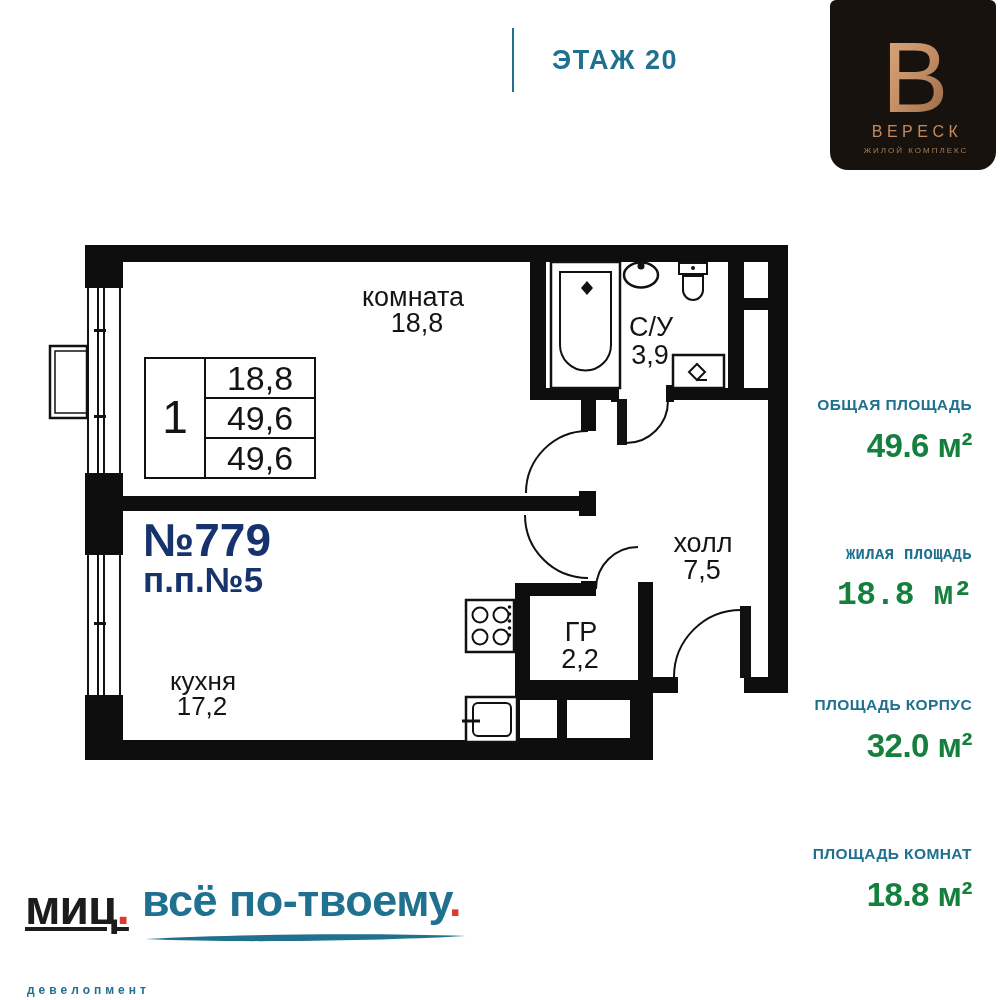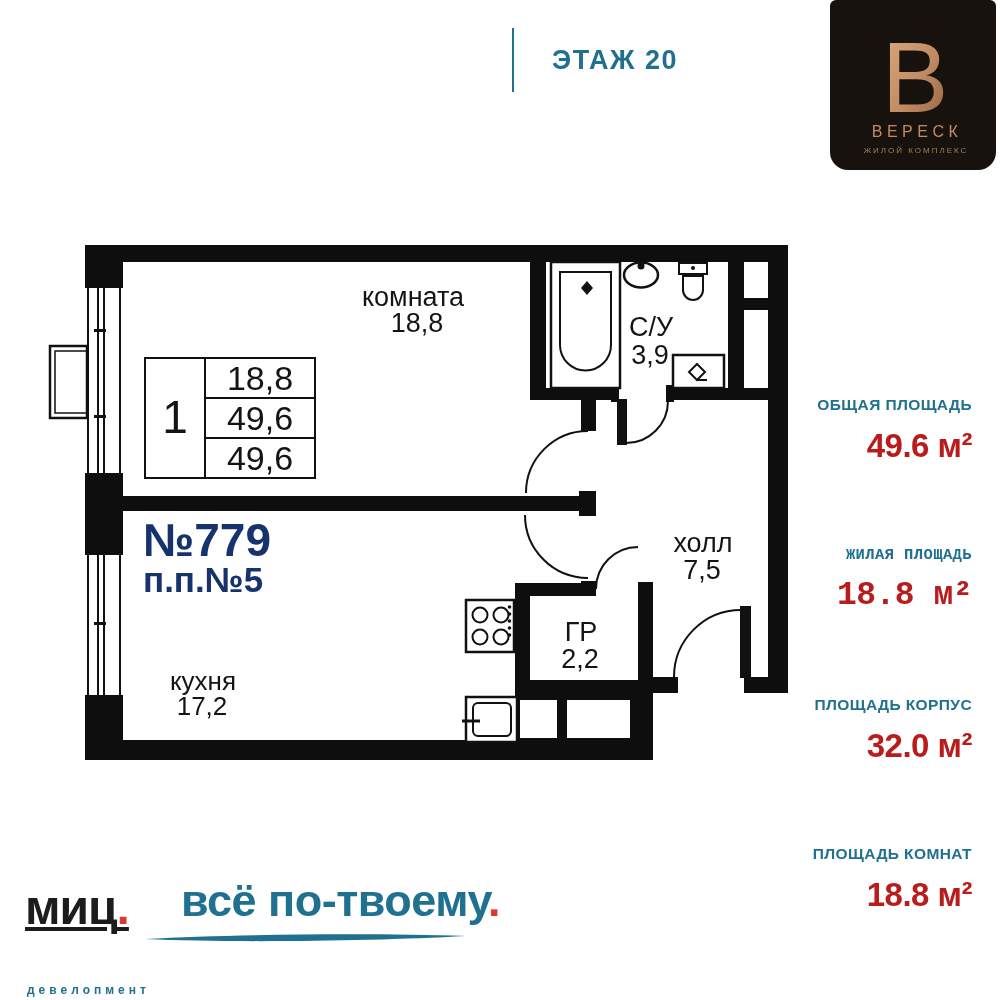--- a/index.html
+++ b/index.html
@@ -12,31 +12,31 @@
   .header-text{font-size:27px;font-weight:700;letter-spacing:1.5px;color:#20708F;}
   .header-divider{width:2px;height:64px;background:#20708F;}
 
   
   .brand{position:absolute;left:830px;top:0;width:166px;height:170px;
          background:#18120e;border-radius:6px 6px 18px 18px;}
 
   
   .sb{position:absolute;right:28px;text-align:right;}
   .sb-label{font-size:15.5px;font-weight:700;letter-spacing:.4px;color:#20708F;white-space:nowrap;}
-  .sb-value{margin-top:13px;font-size:33px;font-weight:700;color:#b91c1c;letter-spacing:-.5px;}
+  .sb-value{margin-top:13px;font-size:33px;font-weight:700;color:#15803d;letter-spacing:-.5px;}
   .sb-value-big{margin-top:4px;font-size:68px;line-height:1.0;font-weight:700;color:#141414;}
   .red{color:#E1382D;}
 
   
   .mits{position:absolute;left:25px;top:884px;font-size:48px;font-weight:800;
         color:#1c1c1c;letter-spacing:-1px;line-height:1;text-decoration:underline;}
   .mits-caption{position:absolute;left:27px;top:983px;font-size:12px;font-weight:700;
         color:#20708F;letter-spacing:4px;}
   .tagline{position:absolute;left:142px;top:878px;font-size:45px;font-weight:800;
-        color:#20708F;letter-spacing:-.5px;line-height:1;white-space:nowrap;margin-left:39px;}
+        color:#20708F;letter-spacing:-.5px;line-height:1;white-space:nowrap;}
   .swoosh{position:absolute;left:145px;top:931px;}
 
   
   .plan-svg{position:absolute;left:0;top:0;}
   .plan-svg text{font-family:"Liberation Sans",sans-serif;}
   .brand svg text{font-family:"Liberation Sans",sans-serif;}
 </style>
 </head>
 <body>
 

